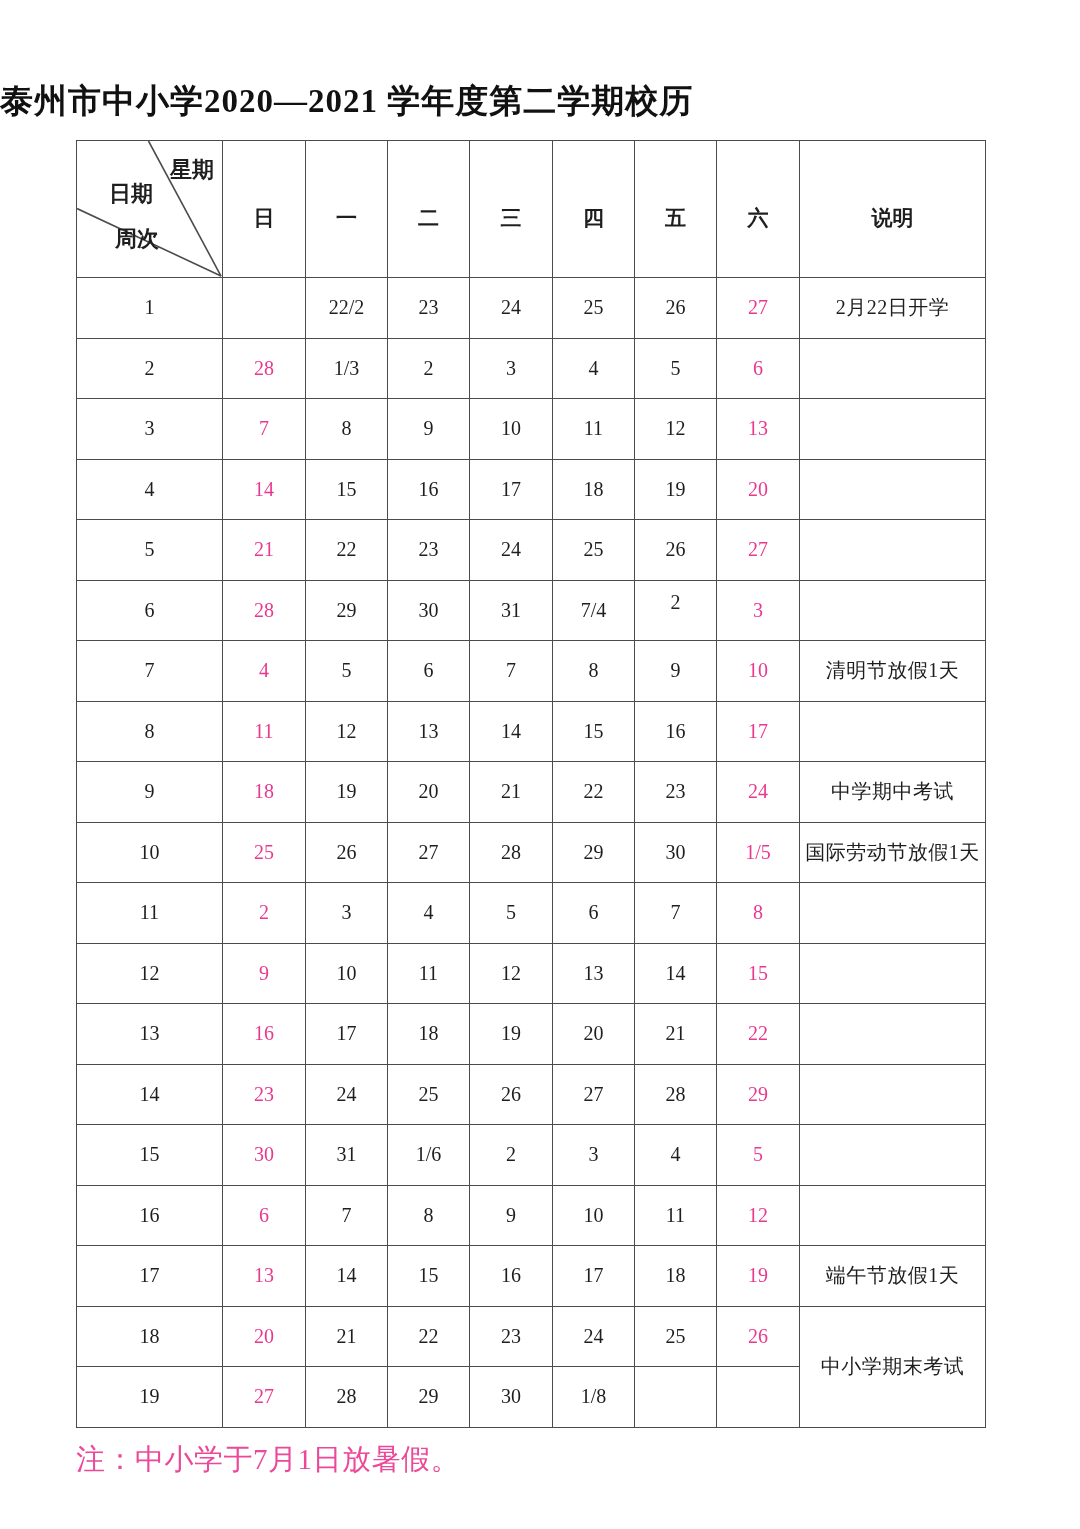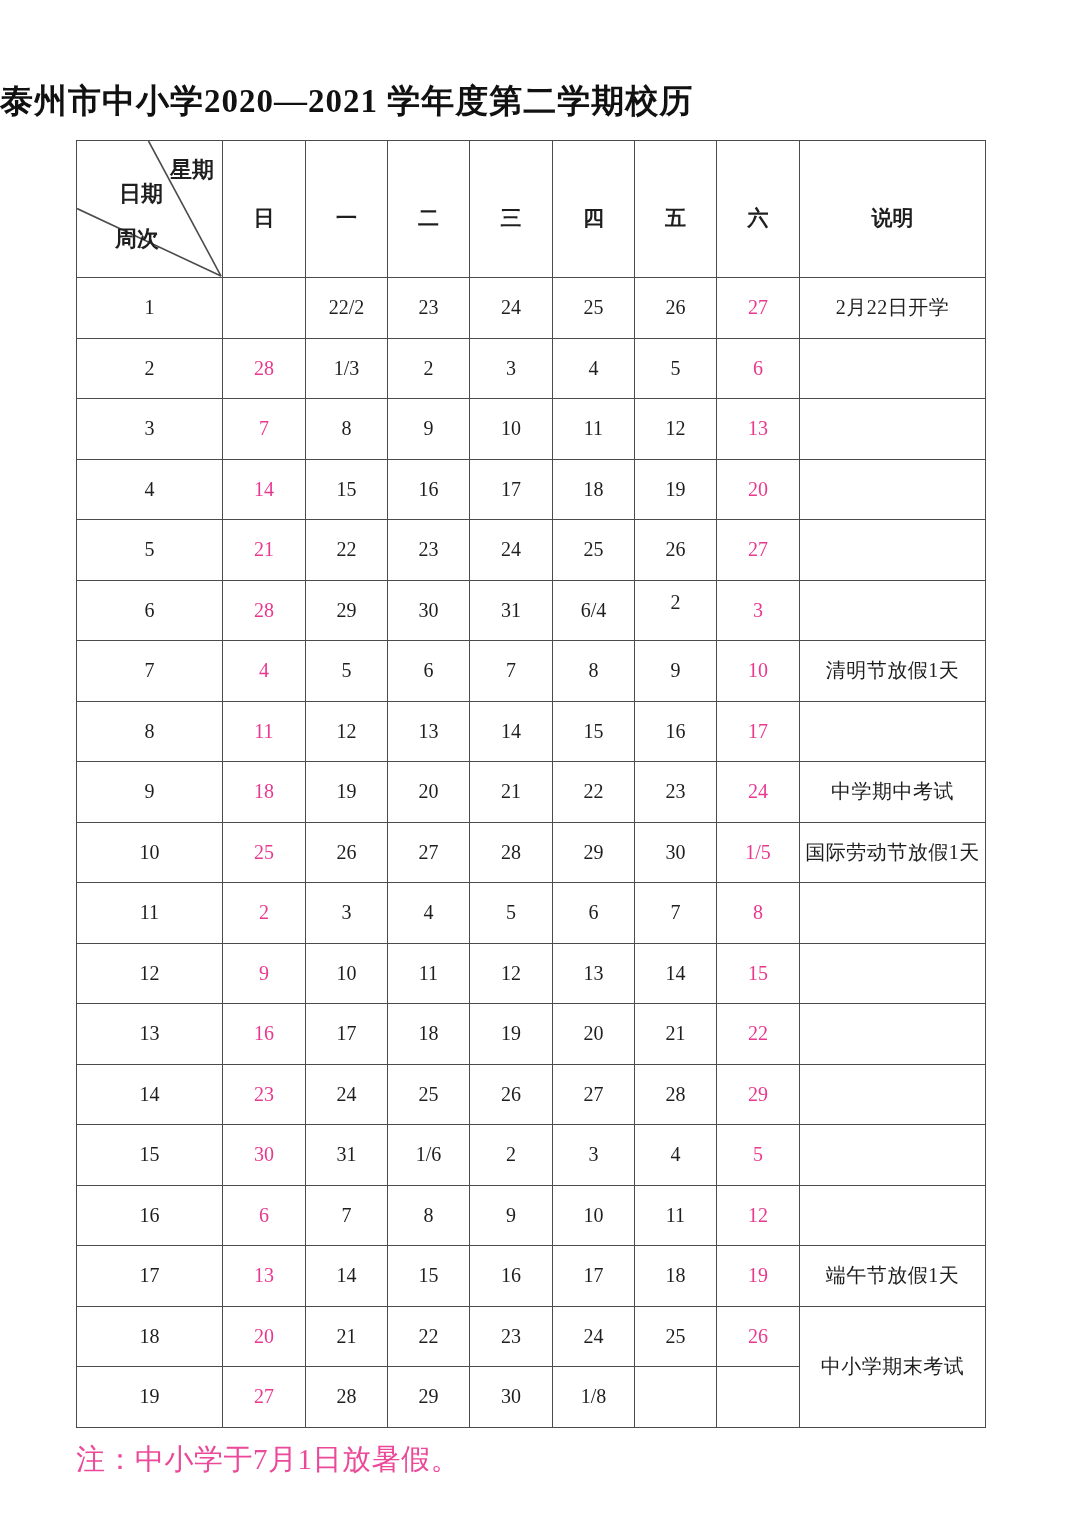--- a/index.html
+++ b/index.html
@@ -60,21 +60,21 @@
     height: 100%;
   }
   .corner-label {
     position: absolute;
     font-size: 22px;
     font-weight: 600;
     line-height: 1;
     white-space: nowrap;
   }
   .lbl-week   { top: 18px; right: 8px; margin-left: 36px; }
-  .lbl-date   { top: 42px; left: 42px; }
+  .lbl-date   { top: 42px; left: 32px; }
   .lbl-weeknum{ bottom: 27px; left: 3px; margin-left: 35px; }
   tr.body-row td { height: 60.5px; }
   td.week-cell { font-size: 20px; }
   td.day-cell span { display: inline-block; }
   td.day-cell span.pink { color: var(--pink); }
   td.day-cell span.raised { position: relative; top: -8px; }
   td.note-cell {
     font-size: 19px;
     letter-spacing: 0.5px;
     padding: 0 2px;
@@ -183,21 +183,21 @@
           <td class="day-cell"><span>26</span></td>
           <td class="day-cell"><span class="pink">27</span></td>
           <td class="note-cell"></td>
         </tr>
         <tr class="body-row">
           <td class="week-cell">6</td>
           <td class="day-cell"><span class="pink">28</span></td>
           <td class="day-cell"><span>29</span></td>
           <td class="day-cell"><span>30</span></td>
           <td class="day-cell"><span>31</span></td>
-          <td class="day-cell"><span>6/4</span></td>
+          <td class="day-cell"><span>7/4</span></td>
           <td class="day-cell"><span class="raised">2</span></td>
           <td class="day-cell"><span class="pink">3</span></td>
           <td class="note-cell"></td>
         </tr>
         <tr class="body-row">
           <td class="week-cell">7</td>
           <td class="day-cell"><span class="pink">4</span></td>
           <td class="day-cell"><span>5</span></td>
           <td class="day-cell"><span>6</span></td>
           <td class="day-cell"><span>7</span></td>

